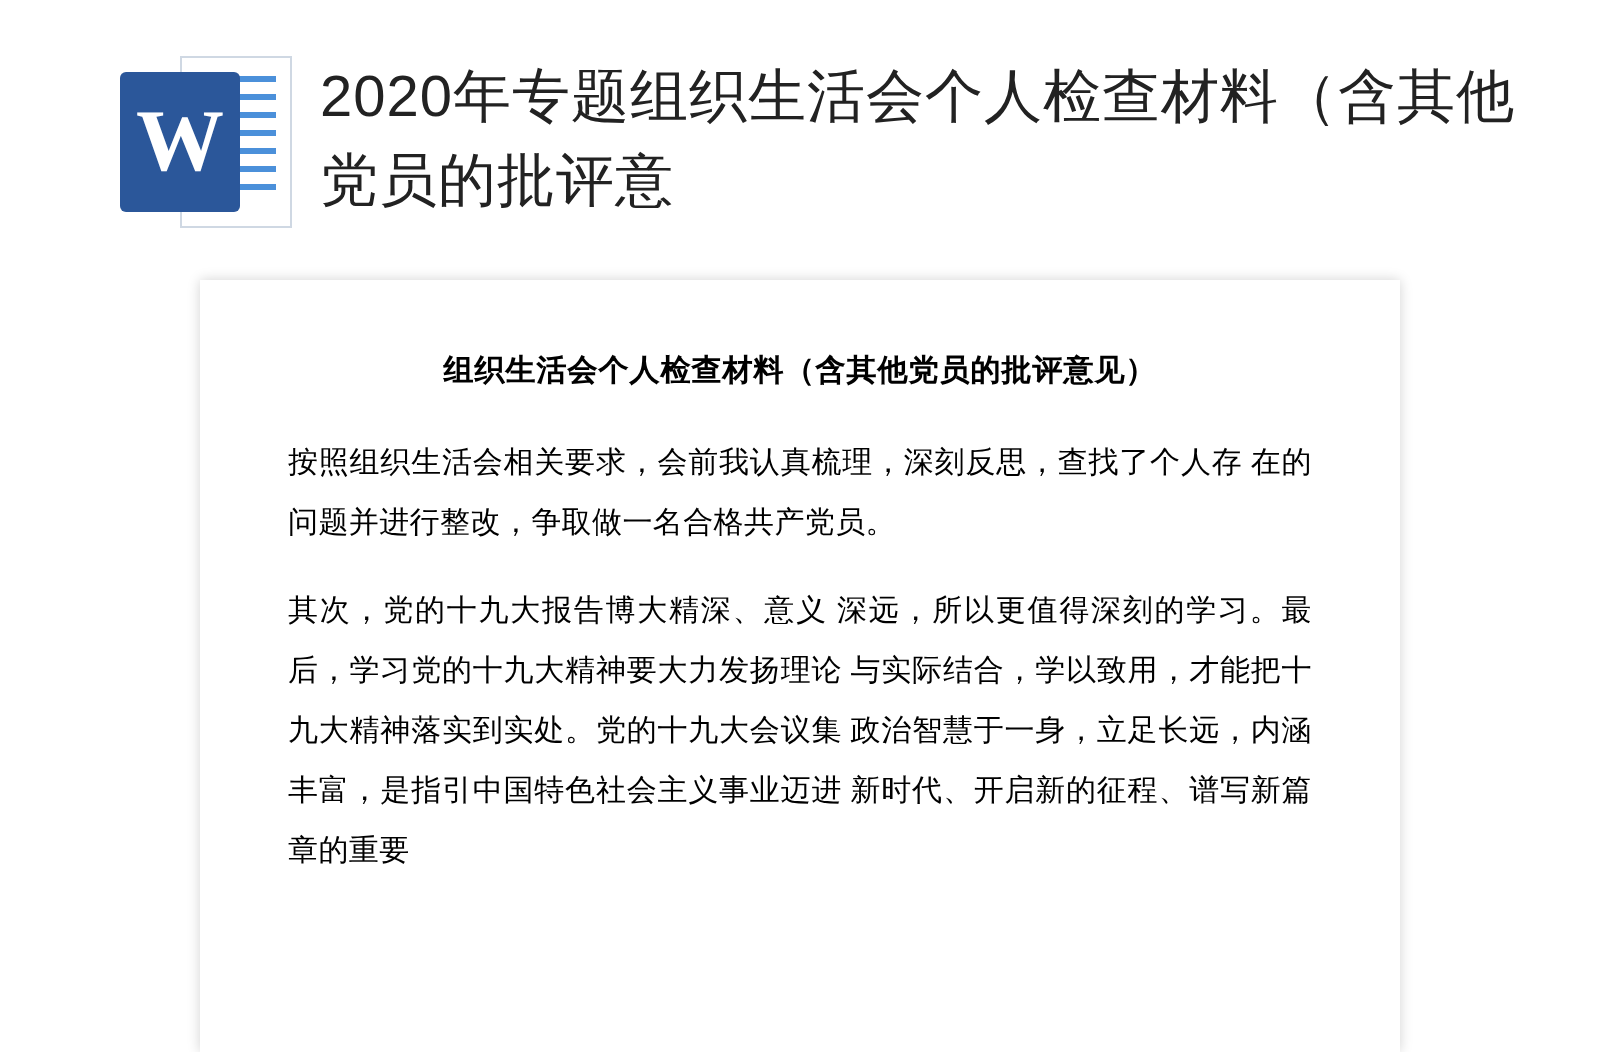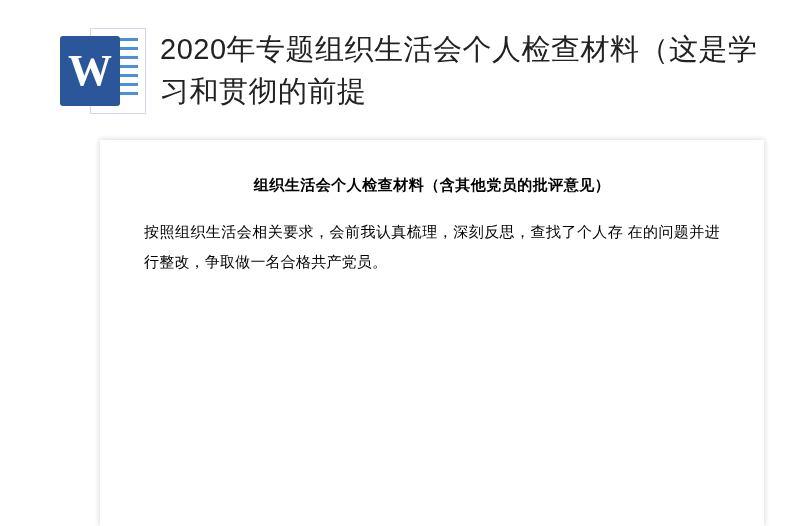--- a/index.html
+++ b/index.html
@@ -89,21 +89,21 @@
     max-width: 620px;
     overflow: hidden;
     max-height: 88px;
   }
 
   
   .sheet {
     position: absolute;
     left: 100px;
     top: 140px;
-    width: 664px;
+    width: 600px;
     height: 386px;
     background: #ffffff;
     box-shadow: 0 0 6px rgba(0,0,0,0.18);
     box-sizing: border-box;
     padding: 36px 44px 0 44px;
     overflow: hidden;
   }
   .doc-title {
     text-align: center;
     font-family: "Liberation Serif", serif;
@@ -136,21 +136,22 @@
         <i></i>
           <i></i>
           <i></i>
           <i></i>
           <i></i>
           <i></i>
           <i></i>
       </div>
       <div class="blue-square">W</div>
     </div>
-    <div class="header-title">2020年专题组织生活会个人检查材料（这是学习和贯彻的前提</div>
+    <div class="header-title">2020年专题组织生活会个人检查材料（含其他党员的批评意</div>
   </div>
 
   <div class="sheet">
     <div class="doc-title">组织生活会个人检查材料（含其他党员的批评意见）</div>
     <p class="doc-p">按照组织生活会相关要求，会前我认真梳理，深刻反思，查找了个人存 在的问题并进行整改，争取做一名合格共产党员。</p>
+    <p class="doc-p">其次，党的十九大报告博大精深、意义 深远，所以更值得深刻的学习。最后，学习党的十九大精神要大力发扬理论 与实际结合，学以致用，才能把十九大精神落实到实处。党的十九大会议集 政治智慧于一身，立足长远，内涵丰富，是指引中国特色社会主义事业迈进 新时代、开启新的征程、谱写新篇章的重要</p>
   </div>
 
 </div>
 
 </body></html>

